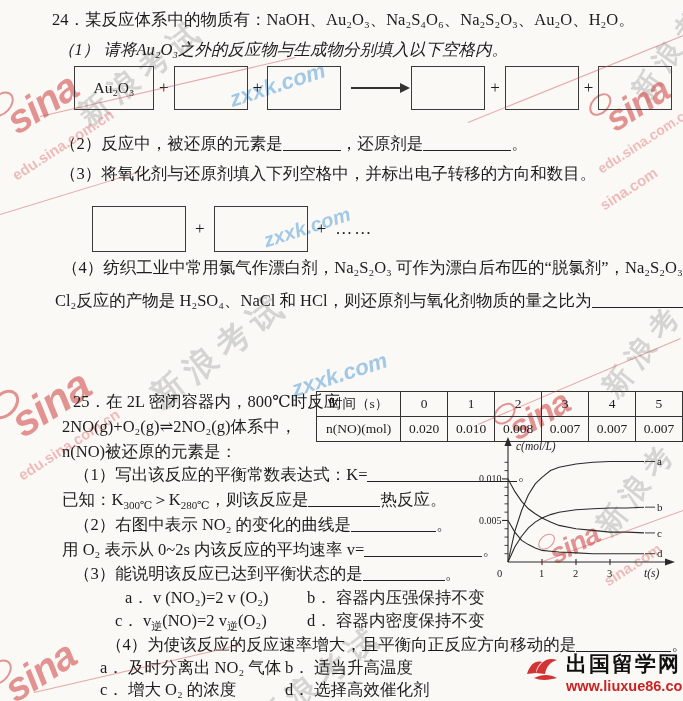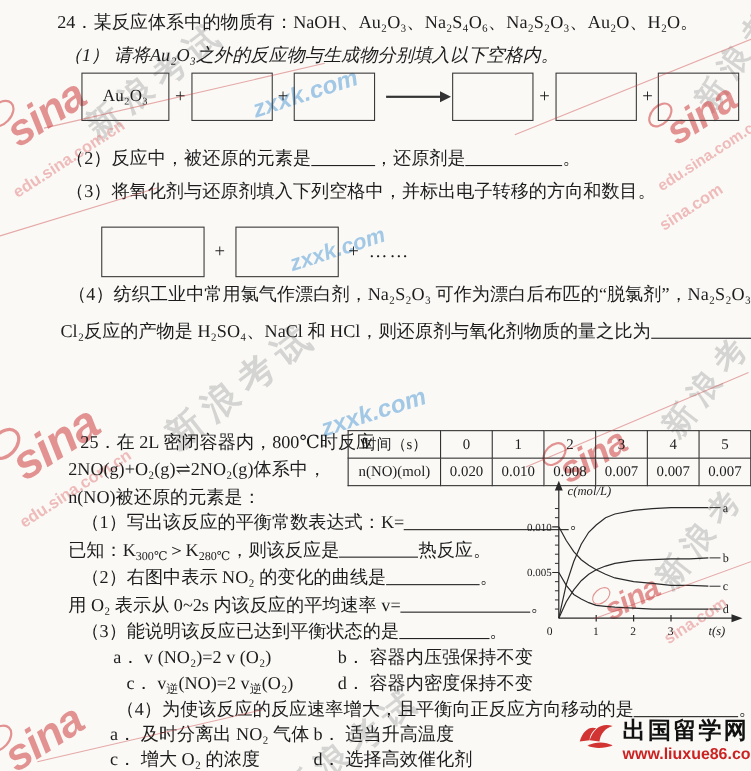--- a/index.html
+++ b/index.html
@@ -156,21 +156,21 @@
   <div class="tl" style="left:74px;top:515px;">
     <span>（2）右图中表示 NO₂ 的变化的曲线是</span><span class="blank" style="width:85px;"></span><span>。</span>
   </div>
   <div class="tl" style="left:62px;top:540px;">
     <span>用 O₂ 表示从 0~2s 内该反应的平均速率 v=</span><span class="blank" style="width:118px;"></span><span>。</span>
   </div>
   <div class="tl" style="left:74px;top:564px;">
     <span>（3）能说明该反应已达到平衡状态的是</span><span class="blank" style="width:82px;"></span><span>。</span>
   </div>
 
-  <div class="tl" style="left:103px;top:588px;text-align:right;"><span>a．</span> <span>v (NO₂)=2 v (O₂)</span></div>
+  <div class="tl" style="left:125px;top:588px;text-align:right;"><span>a．</span> <span>v (NO₂)=2 v (O₂)</span></div>
   <div class="tl" style="left:307px;top:588px;"><span>b．</span> <span>容器内压强保持不变</span></div>
   <div class="tl" style="left:115px;top:611px;"><span>c．</span> <span>v</span><span class="sb">逆</span><span>(NO)=2 v</span><span class="sb">逆</span><span>(O₂)</span></div>
   <div class="tl" style="left:307px;top:611px;"><span>d．</span> <span>容器内密度保持不变</span></div>
 
   <div class="tl" style="left:74px;top:635px;margin-left:32px;">
     <span>（4）为使该反应的反应速率增大，且平衡向正反应方向移动的是</span><span class="blank" style="width:95px;"></span><span>。</span>
   </div>
   <div class="tl" style="left:100px;top:658px;"><span>a．</span> <span>及时分离出 NO₂ 气体</span></div>
   <div class="tl" style="left:285px;top:658px;"><span>b．</span> <span>适当升高温度</span></div>
   <div class="tl" style="left:100px;top:680px;"><span>c．</span> <span>增大 O₂ 的浓度</span></div>

